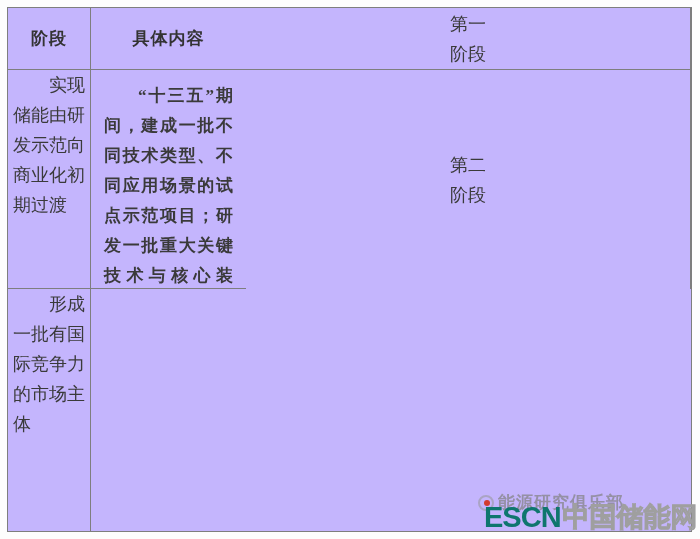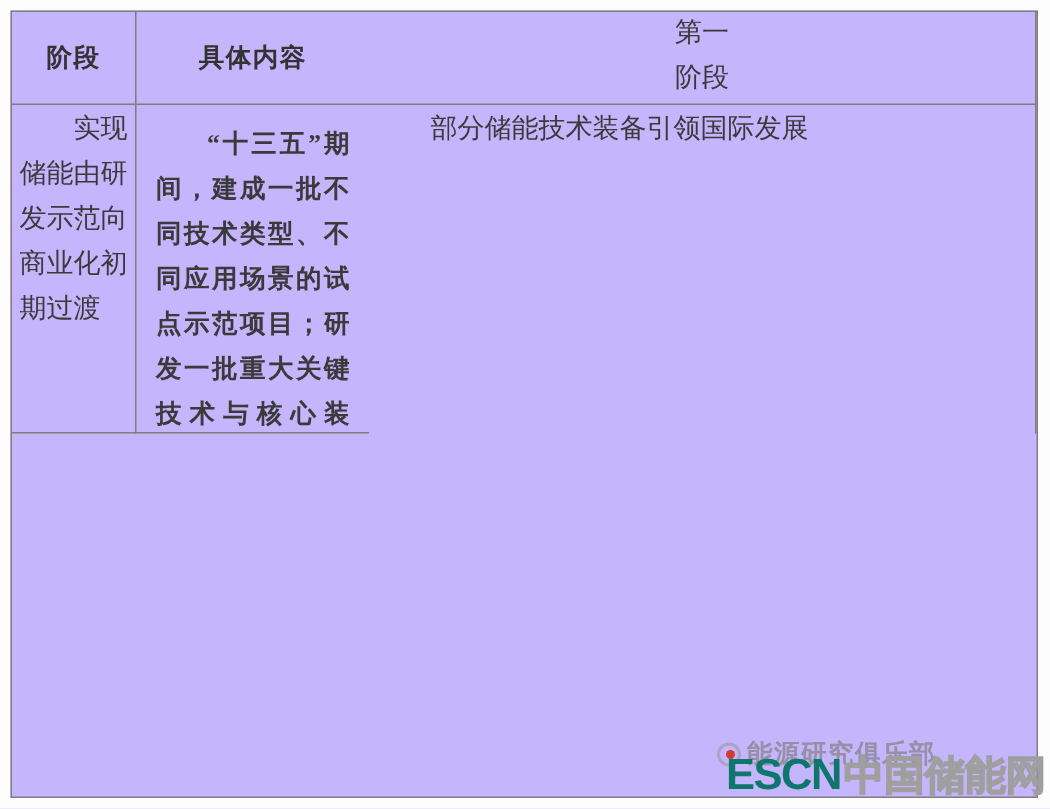--- a/index.html
+++ b/index.html
@@ -26,21 +26,21 @@
     color: #3a3a3a;
     overflow: hidden;
   }
   .cell.last-col { border-right: none; }
   .cell.last-row { border-bottom: none; }
   .th {
     display: flex; align-items: center; justify-content: center;
     font-weight: bold; font-size: 17px; color: #333333;
     letter-spacing: 1px;
   }
-  .stage-cell { display: flex; align-items: flex-start; justify-content: center; font-family: Liberation Mono, monospace; }
+  .stage-cell { display: flex; align-items: center; justify-content: center; }
   .stage-text {
     width: 2.35em; font-size: 18px; line-height: 30px;
     text-align: center; word-break: break-all;
   }
   .goal-cell { display: flex; align-items: flex-start; padding: 0 5px; }
   .goal-cell p, .content-cell p {
     text-indent: 2em; text-align: justify; margin: 0;
   }
   .goal-cell p { font-size: 18px; line-height: 30px; }
   .content-cell { padding: 11px 13px 0 13px; font-weight: bold; }
@@ -98,22 +98,25 @@
   <div class="cell stage-cell">
     <div class="stage-text">第一阶段</div>
   </div>
   <div class="cell goal-cell">
     <p>实现储能由研发示范向商业化初期过渡</p>
   </div>
   <div class="cell content-cell last-col">
     <p>“十三五”期间，建成一批不同技术类型、不同应用场景的试点示范项目；研发一批重大关键技术与核心装备，主要储能技术达到国际先进水平；初步建立储能技术标准体系，形成一批重点技术规范和标准；探索一批可推广的商业模式；培育一批有竞争力的市场主体。储能产业发展进入商业化初期，储能对于能源体系转型的关键作用初步显现。</p>
   </div>
 
+  <div class="cell stage-cell last-row">
+    <div class="stage-text">第二阶段</div>
+  </div>
   <div class="cell goal-cell last-row">
-    <p>部分储能技术装备引领国际发展</p>
+    <p>形成一批有国际竞争力的市场主体</p>
   </div>
 </div>
 
 <div class="watermark club-line">
   <span class="club-logo"></span>
   <span class="club-name">能源研究俱乐部</span>
 </div>
 
 <div class="watermark brand-line">
   <span class="escn-text">ESCN</span>

